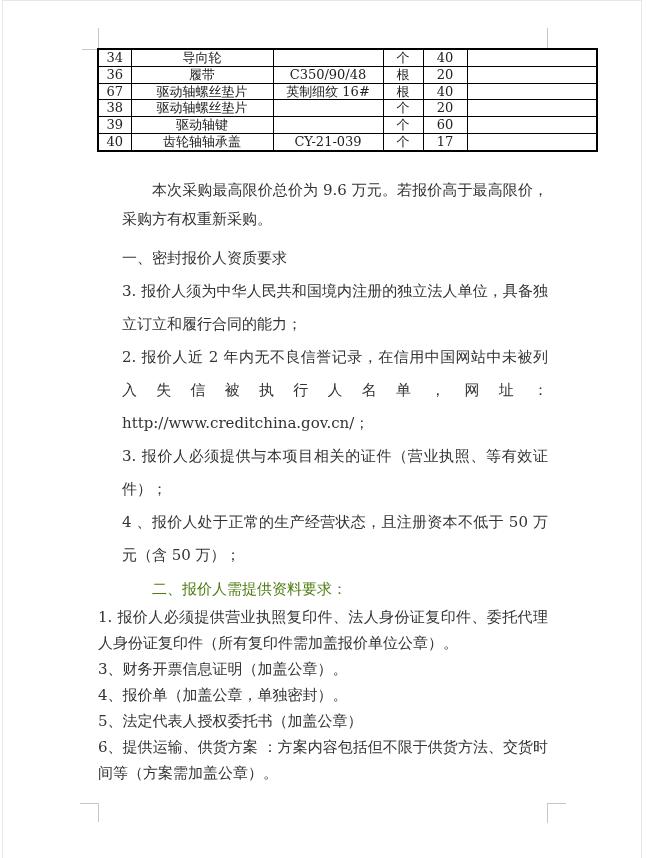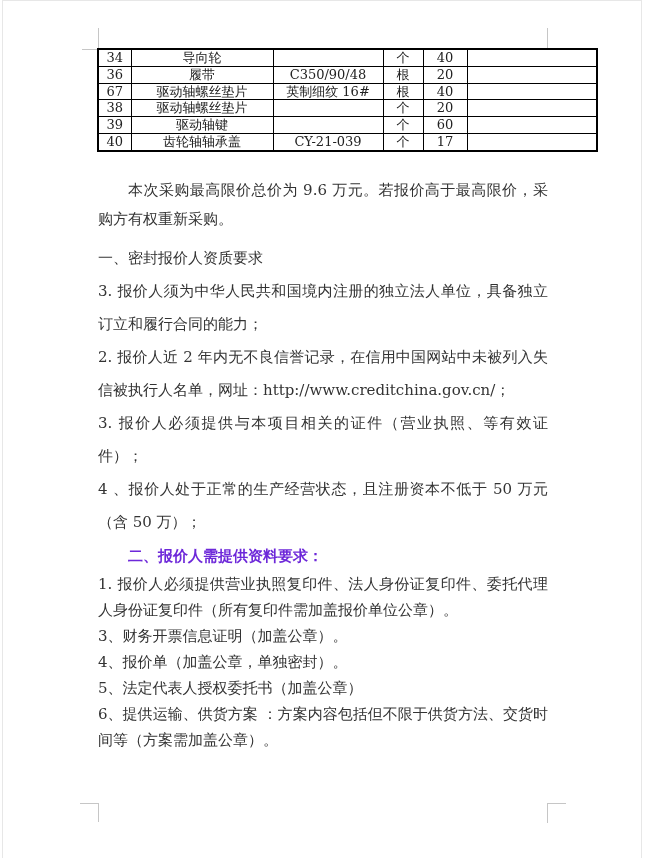--- a/index.html
+++ b/index.html
@@ -48,24 +48,24 @@
 
   
   .content {
     position: absolute;
     left: 98px; top: 176px;
     width: 450px;
     font-size: 15px;
     text-align: justify;
   }
   .content p { margin: 0; }
-  .secA p { line-height: 33px; }
+  .secA p { line-height: 33px; margin-left: 24px; }
   p.intro { line-height: 29px; text-indent: 2em; }
   p.h1 { margin-top: 8px; }
-  p.h2 { font-weight: bold; text-indent: 2em; line-height: 30px; margin-top: 2px; color: #6d28d9; }
+  p.h2 { font-weight: normal; text-indent: 2em; line-height: 30px; margin-top: 2px; color: #4d7c0f; }
   .secB p { line-height: 26px; }
   a.doc-link {
     color: #0000ee;
     text-decoration: underline;
     cursor: pointer;
     word-break: break-all;
   }
 </style>
 </head>
 <body>

